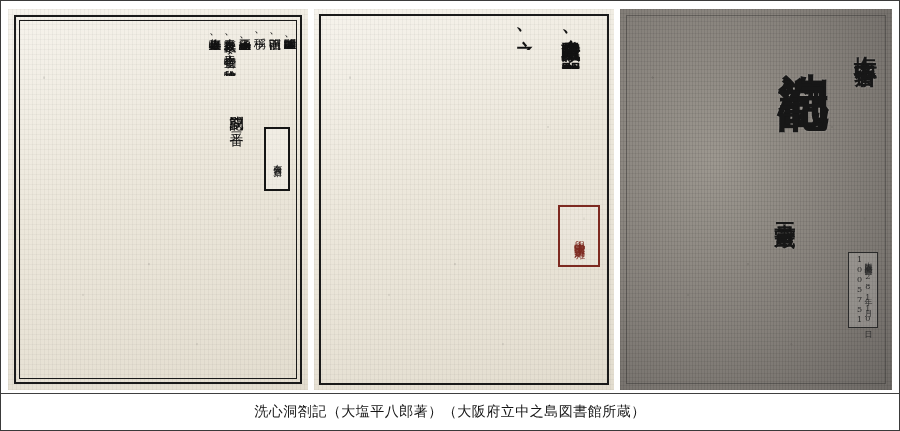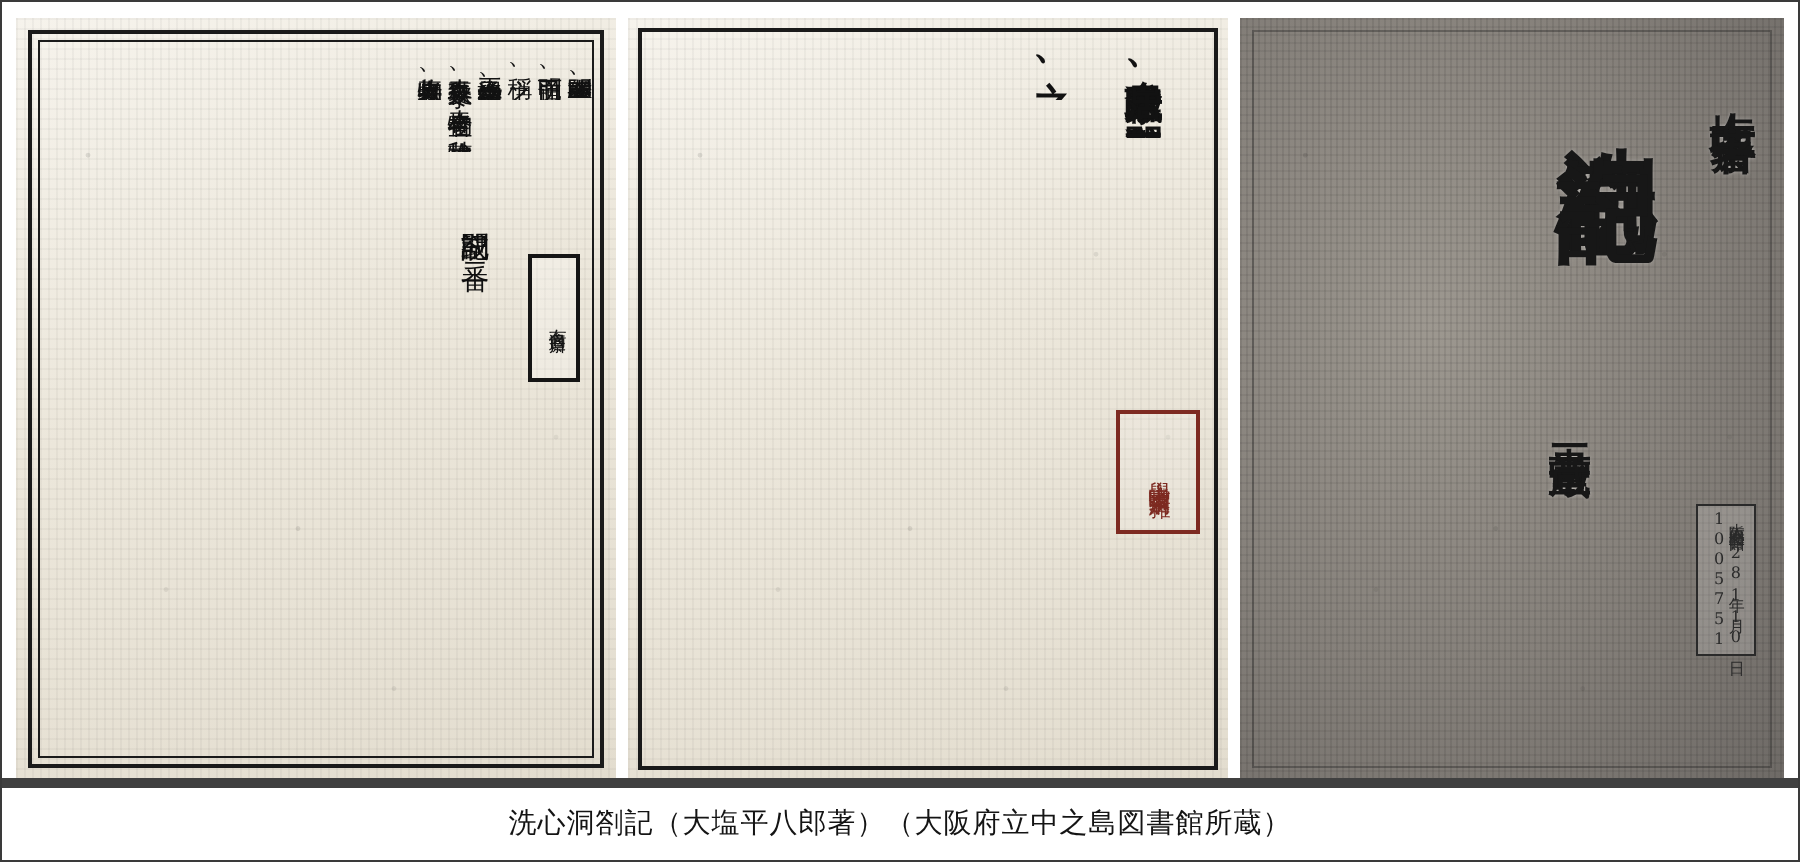--- a/index.html
+++ b/index.html
@@ -170,21 +170,21 @@
     position: absolute;
     top: 6px; bottom: 6px; left: 6px; right: 6px;
     border: 1px solid rgba(30,30,30,0.35);
   }
 
   
   .caption {
     position: absolute;
     left: 0; right: 0; bottom: 0;
     height: 36px;
-    border-top: 5px solid #404040;
+    border-top: 1px solid #404040;
     display: flex;
     align-items: center;
     justify-content: center;
     background: #ffffff;
     color: #141414;
     font-size: 14px;
     font-family: "DejaVu Sans", "Liberation Sans", sans-serif;
     letter-spacing: 0.5px;
   }
 </style>

